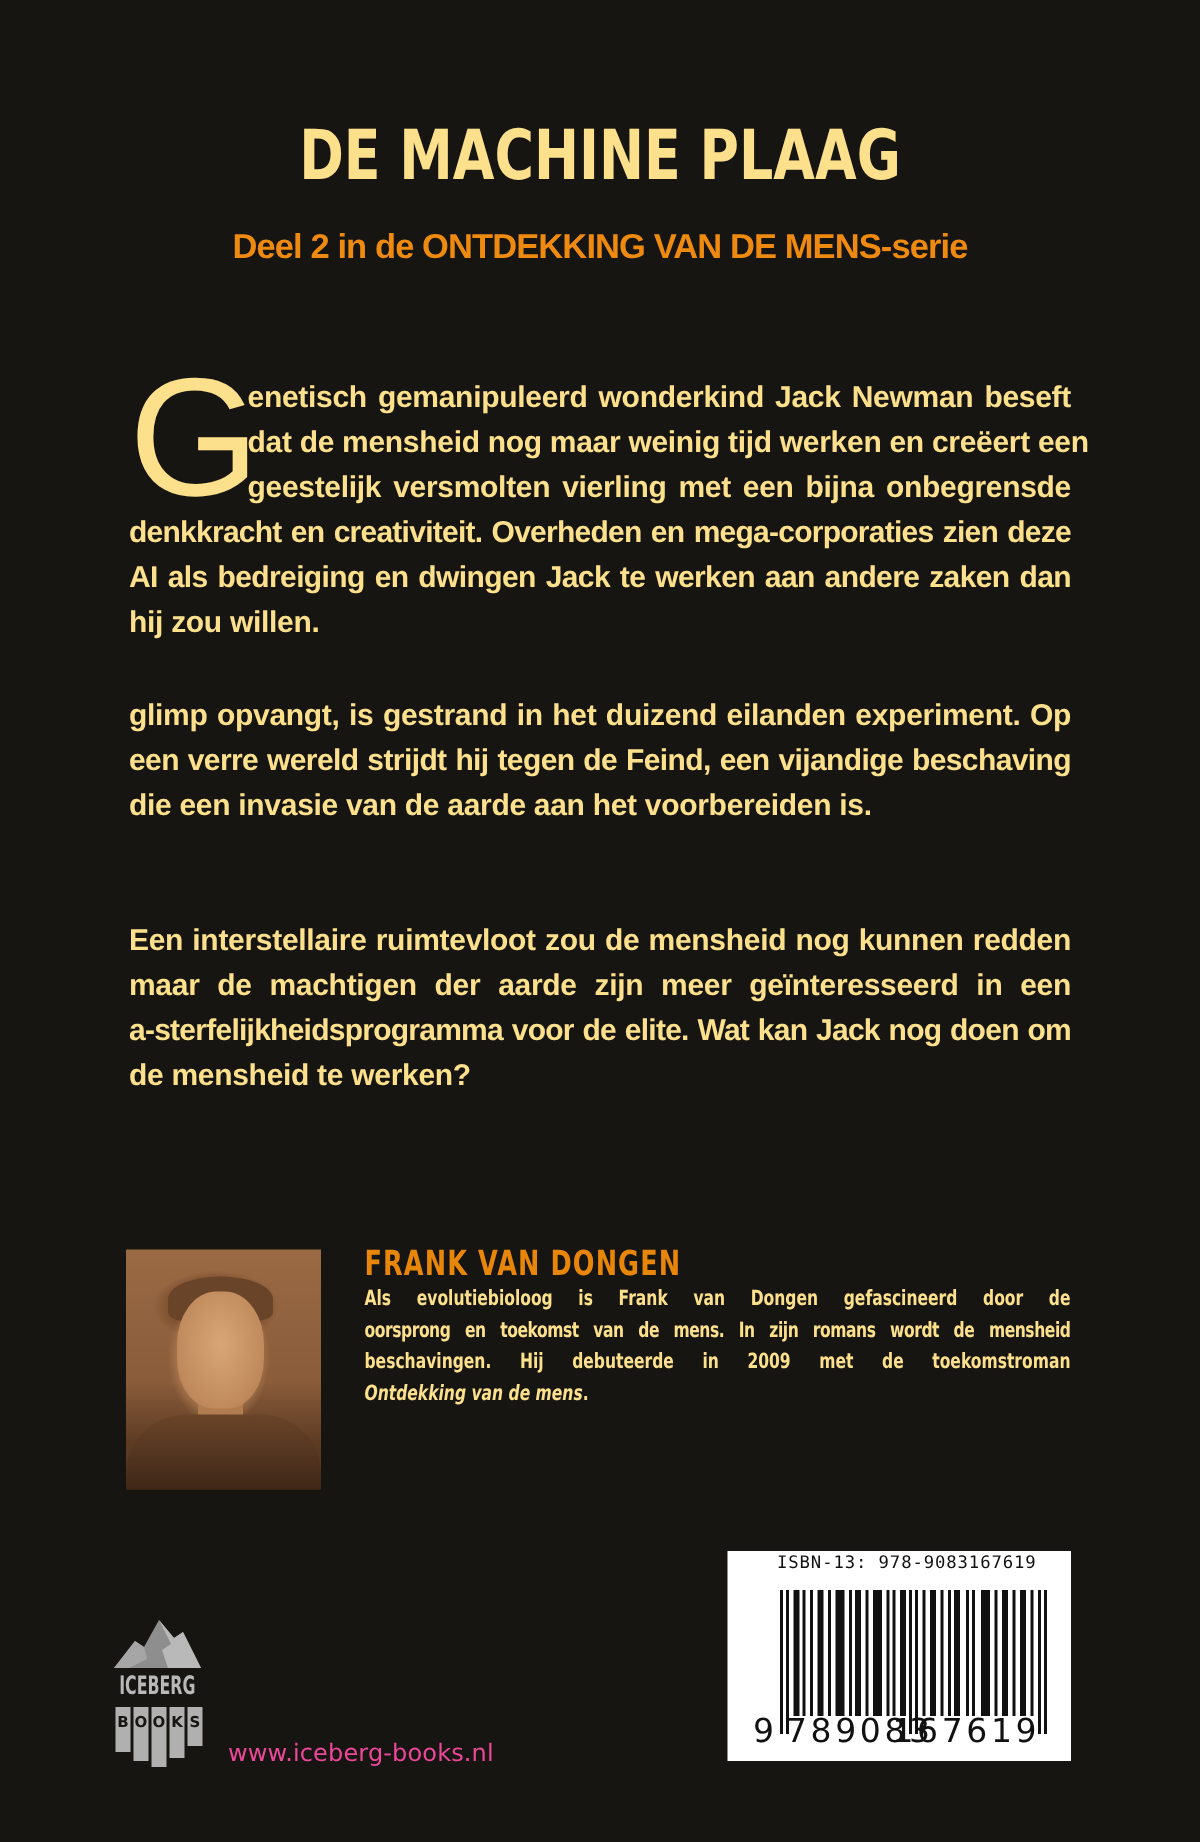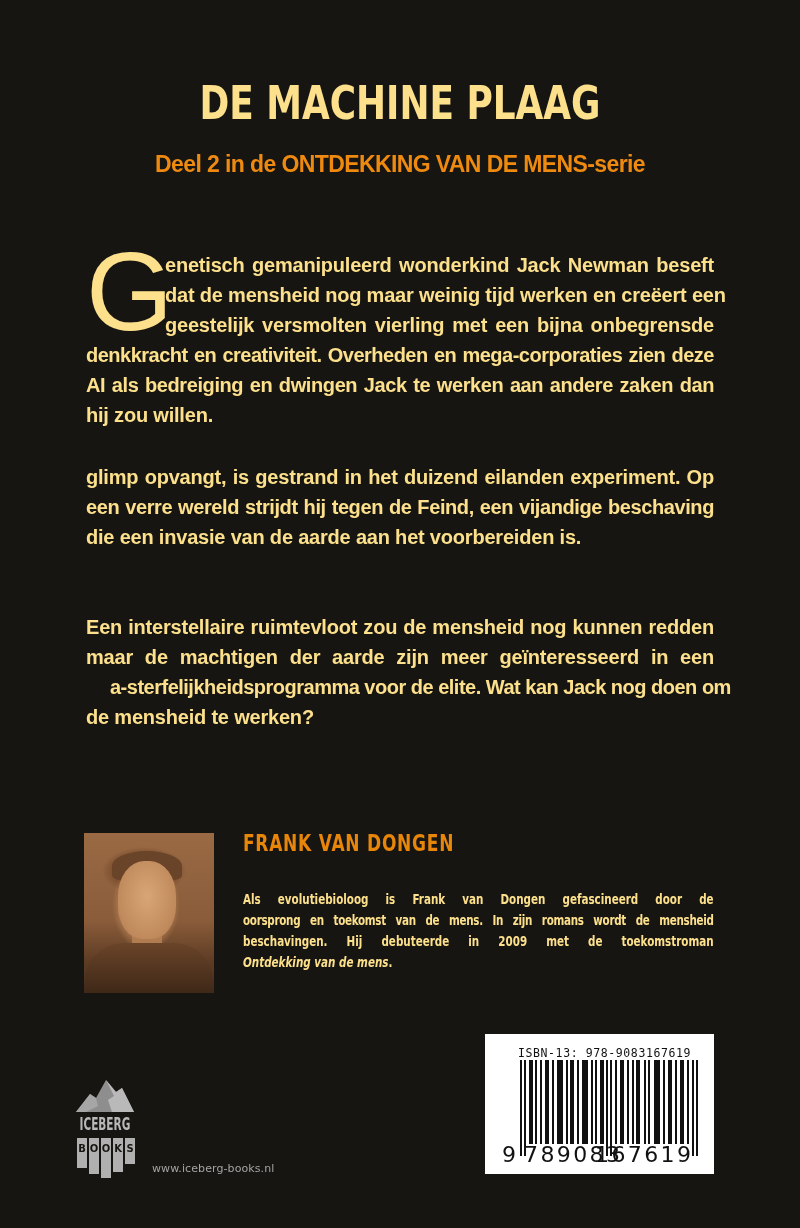--- a/index.html
+++ b/index.html
@@ -62,37 +62,36 @@
   .author-name {
     position:absolute; left:243px; top:829px;
     color:#E8860A; font-family:"DejaVu Sans", sans-serif; font-weight:bold;
     font-size:23px; line-height:28px; letter-spacing:1px;
     transform:scaleX(0.74); transform-origin:left top;
   }
   .bio {
     position:absolute; left:243px; top:856px; width:471px;
     color:#FCE08C; font-family:"DejaVu Sans", sans-serif; font-weight:bold;
     font-size:14px;
-    margin-top:33px;
   }
   .bio .bline {
     display:block; height:21px; line-height:21px; white-space:nowrap;
   }
   .bio .bline > span.inner {
     display:inline-block; width:636px; text-align:justify; text-align-last:justify;
     transform:scaleX(0.74); transform-origin:left center; white-space:normal;
   }
   .bio .bline.last > span.inner { text-align-last:left; }
   .bio em { font-style:italic; }
   .barcode-box {
     position:absolute; left:485px; top:1034px; width:229px; height:140px;
     background:#ffffff;
   }
   .isbn-label {
-    position:absolute; left:33px; top:12px; width:185px;
+    position:absolute; left:33px; top:0; width:185px;
     font-family:"DejaVu Sans Mono", monospace; font-size:11.5px; color:#111;
     letter-spacing:0.6px; white-space:nowrap;
   }
   .bars { position:absolute; left:35px; top:26px; width:180px; height:96px; }
   .bars svg { display:block; }
   .ean-digits {
     position:absolute; left:17px; top:108px; white-space:nowrap;
     font-family:"DejaVu Sans", sans-serif; font-size:22px; color:#111; line-height:26px;
   }
   .ean-digits .d1 { position:absolute; left:0; }
@@ -106,21 +105,21 @@
     width:90px; letter-spacing:0px;
   }
   .logo-books { position:absolute; left:1px; top:60px; width:56px; height:40px; }
   .logo-books .col {
     position:absolute; top:0; width:10px; background:#b0b0b0;
     color:#171512; font-family:"DejaVu Sans", sans-serif; font-size:10px;
     font-weight:bold; text-align:center; line-height:18px; padding-top:2px;
   }
   .url {
     position:absolute; left:152px; top:1160px;
-    color:#a3a3a3; font-family:"DejaVu Sans", sans-serif; font-size:11px; line-height:18px;
+    color:#ec4899; font-family:"DejaVu Sans", sans-serif; font-size:16px; line-height:18px;
     letter-spacing:0.1px;
   }
 </style>
 </head>
 <body>
 
 <div>
 
   <div class="title">DE MACHINE PLAAG</div>
   <div class="subtitle">Deel 2 in de ONTDEKKING VAN DE MENS-serie</div>
@@ -138,21 +137,21 @@
 
   <div class="blurb" style="top:462px;">
     <span class="line">glimp opvangt, is gestrand in het duizend eilanden experiment. Op</span>
     <span class="line" style="letter-spacing:-0.4px;">een verre wereld strijdt hij tegen de Feind, een vijandige beschaving</span>
     <span class="line last">die een invasie van de aarde aan het voorbereiden is.</span>
   </div>
 
   <div class="blurb" style="top:612px;">
     <span class="line">Een interstellaire ruimtevloot zou de mensheid nog kunnen redden</span>
     <span class="line">maar de machtigen der aarde zijn meer geïnteresseerd in een</span>
-    <span class="line" style="letter-spacing:-0.5px;margin-left:24px;">a-sterfelijkheidsprogramma voor de elite.  Wat kan Jack nog doen om</span>
+    <span class="line" style="letter-spacing:-0.5px;">a-sterfelijkheidsprogramma voor de elite.  Wat kan Jack nog doen om</span>
     <span class="line last">de mensheid te werken?</span>
   </div>
 
   <div class="photo">
     <div class="hair"></div>
     <div class="neck"></div>
     <div class="shoulders"></div>
     <div class="face"></div>
   </div>
 

